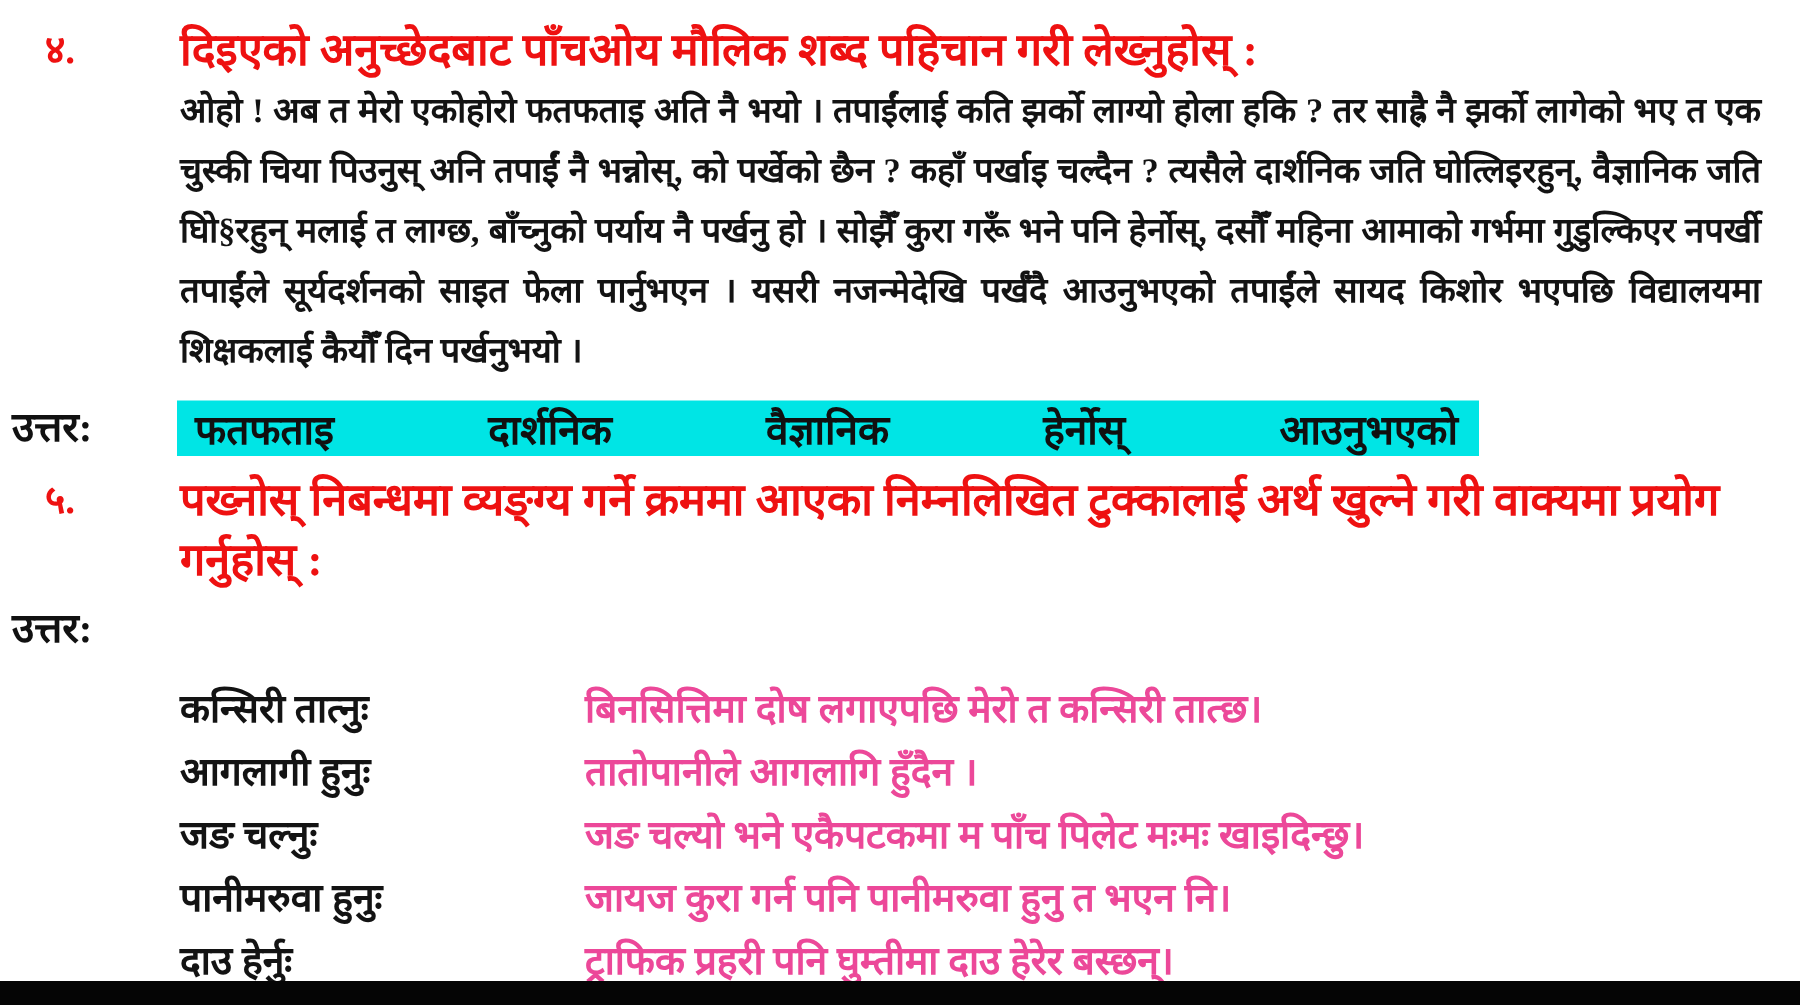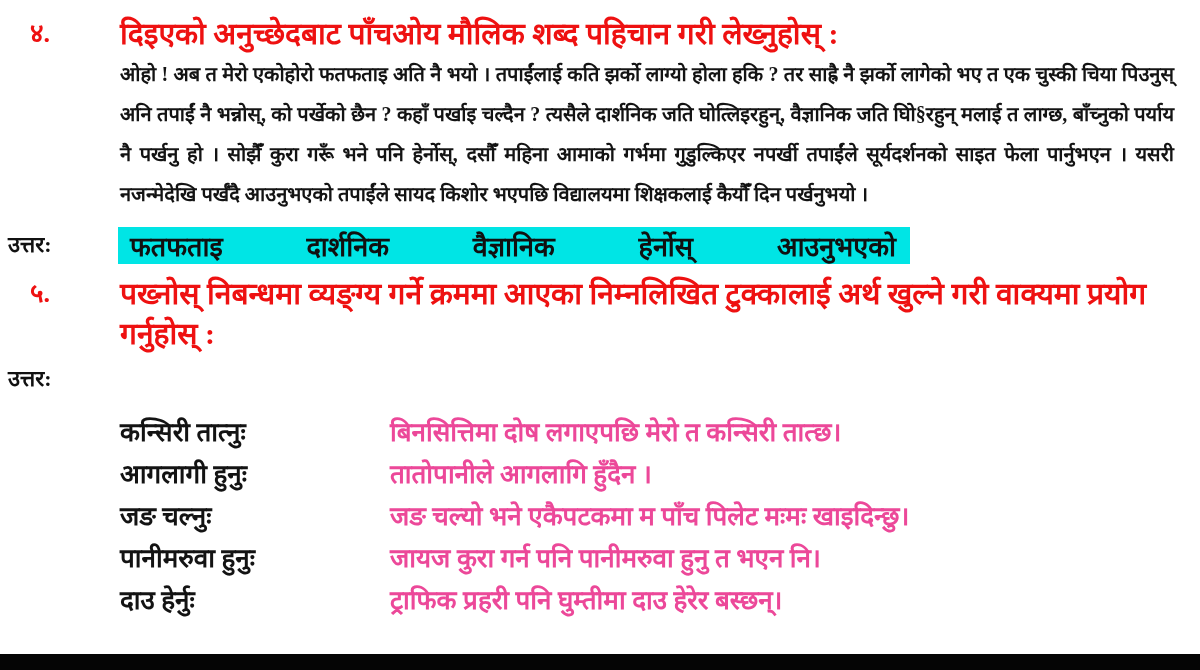--- a/index.html
+++ b/index.html
@@ -28,47 +28,47 @@
     flex: 0 0 120px;
     box-sizing: border-box;
     padding-left: 30px;
     font-size: 26px;
     line-height: 40px;
   }
   .label-col {
     flex: 0 0 118px;
     box-sizing: border-box;
     padding-left: 8px;
-    font-size: 22px;
+    font-size: 27px;
     line-height: 38px;
     color: #111111;
   }
   .red {
     color: #ee1111;
   }
   .q-heading {
     flex: 1 1 auto;
     font-size: 30px;
     line-height: 40px;
     padding-right: 16px;
   }
   .passage {
     flex: 1 1 auto;
-    font-size: 20px;
+    font-size: 23px;
     line-height: 40px;
     text-align: justify;
     padding-right: 26px;
     color: #131313;
   }
   .answer-row {
     margin-top: 12px;
     align-items: center;
   }
   .highlight-strip {
-    width: 792px;
+    width: 868px;
     height: 37px;
     background: #00e5e5;
     display: flex;
     align-items: center;
     justify-content: space-between;
     box-sizing: border-box;
     padding: 0 14px 0 12px;
     font-size: 27px;
     color: #101010;
   }

